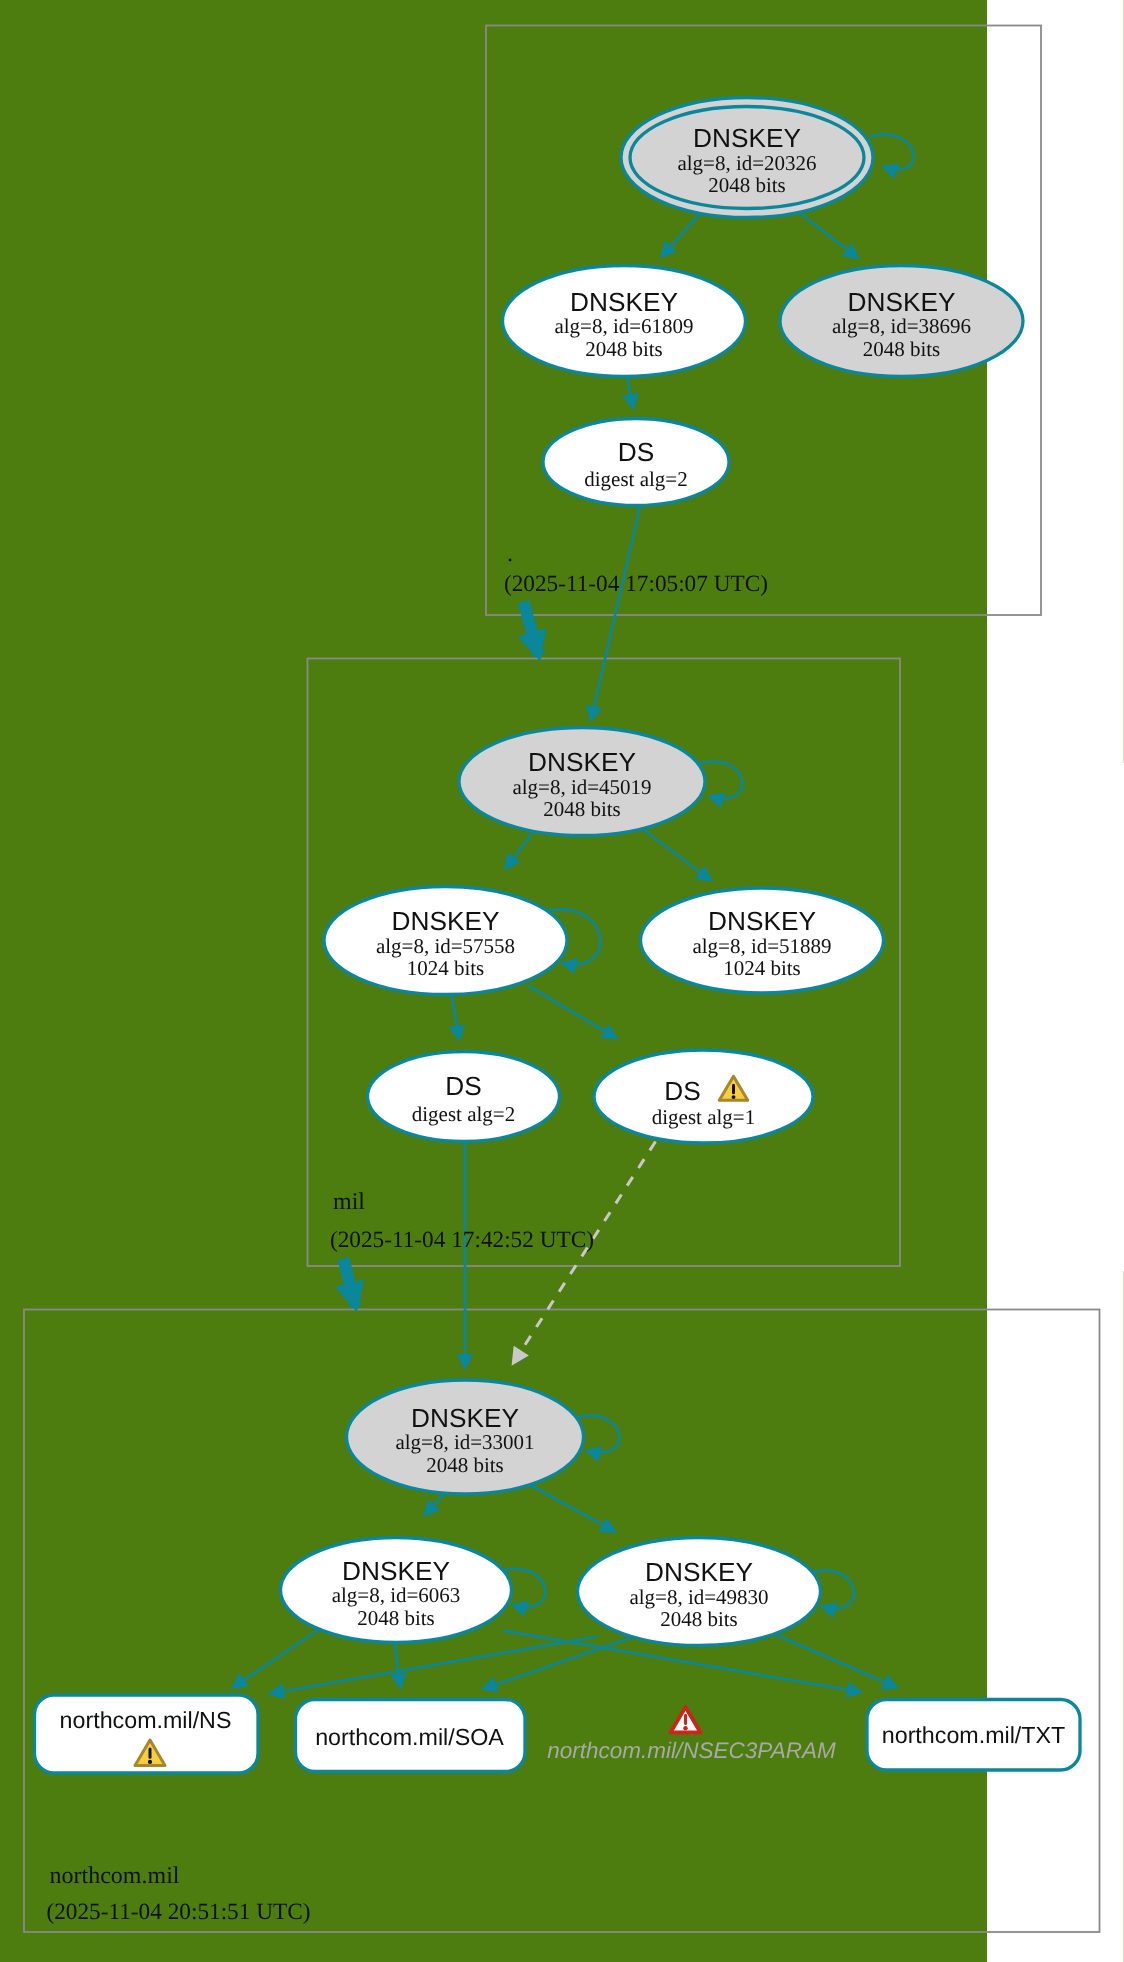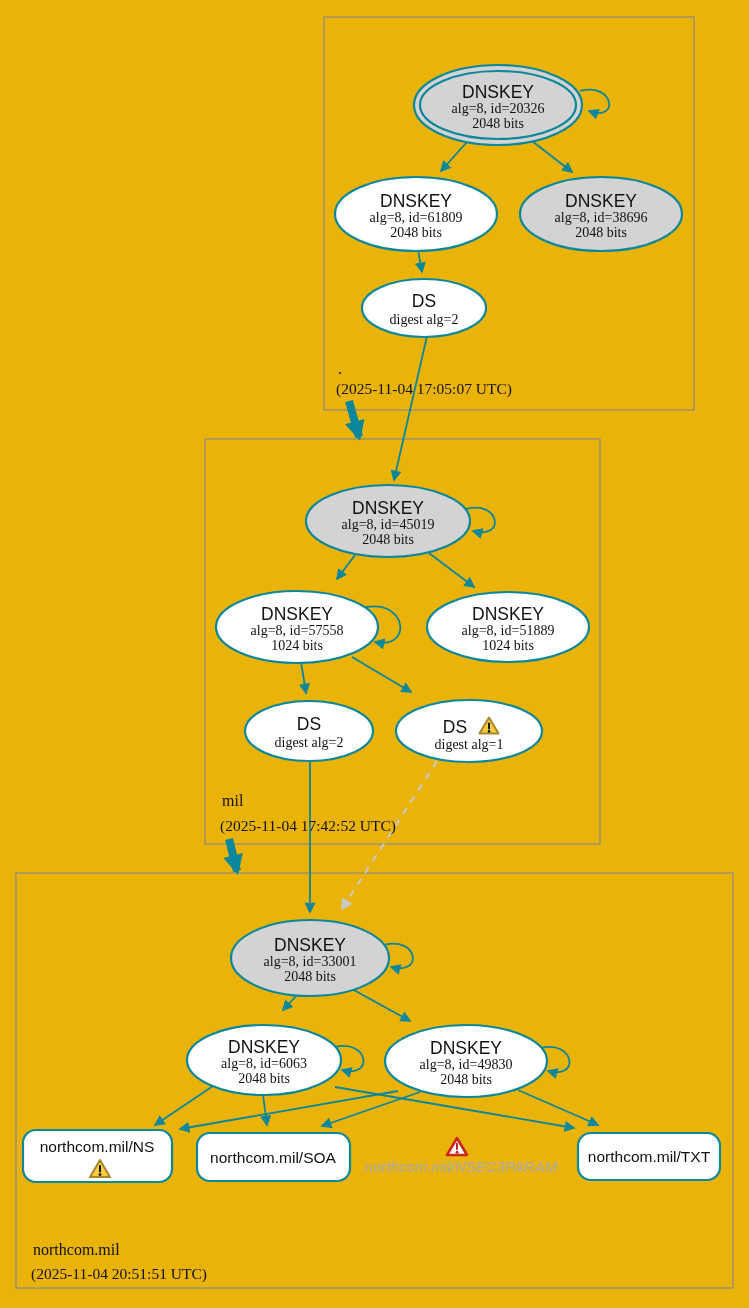--- a/index.html
+++ b/index.html
@@ -1,16 +1,16 @@
 <!DOCTYPE html>
 <html style="--edge: #0a879a; --ksk-fill: #d3d3d3; --box-border: #8a8a8a; --insecure-edge: #c9c9c9; --warning-fill: #f7ce3e; --warning-border: #a8862c; --error-color: #c9271c;"><head>
 <meta charset="utf-8">
 <style>
   html,body{margin:0;padding:0;background:#fff;}
-  .page{width:749px;height:1308px;position:relative;background:#eab308;}
+  .page{width:658px;height:1308px;position:relative;background:#4d7c0f;}
   svg{display:block;}
   .box{fill:none;stroke:var(--box-border,#8a8a8a);stroke-width:1.2;}
   .node{fill:#fff;stroke:var(--edge,#0a879a);stroke-width:2.2;}
   .node.ksk{fill:var(--ksk-fill,#d3d3d3);}
   .edge{fill:none;stroke:var(--edge,#0a879a);stroke-width:1.8;}
   .edge.thick{stroke-width:8;}
   .edge.dashed{stroke:var(--insecure-edge,#c9c9c9);stroke-width:2;stroke-dasharray:7 7;}
   .mfill{fill:var(--edge,#0a879a);}
   .mfill-gray{fill:var(--insecure-edge,#c9c9c9);}
   text{fill:#111;}

